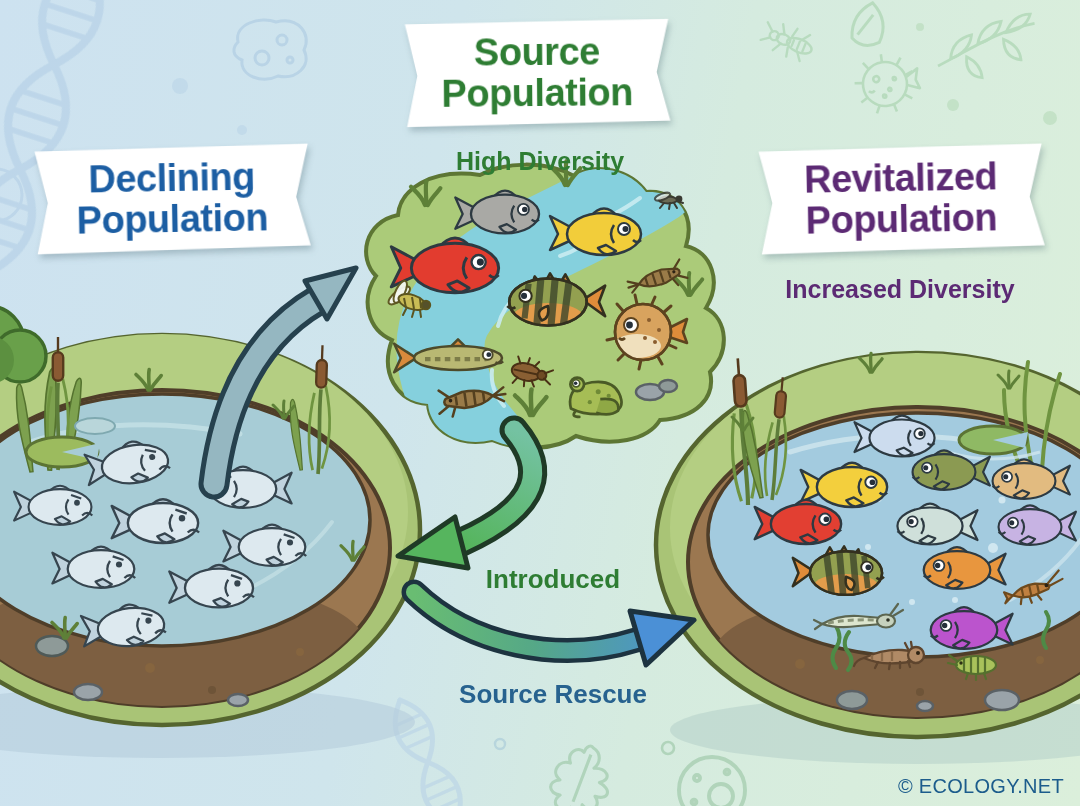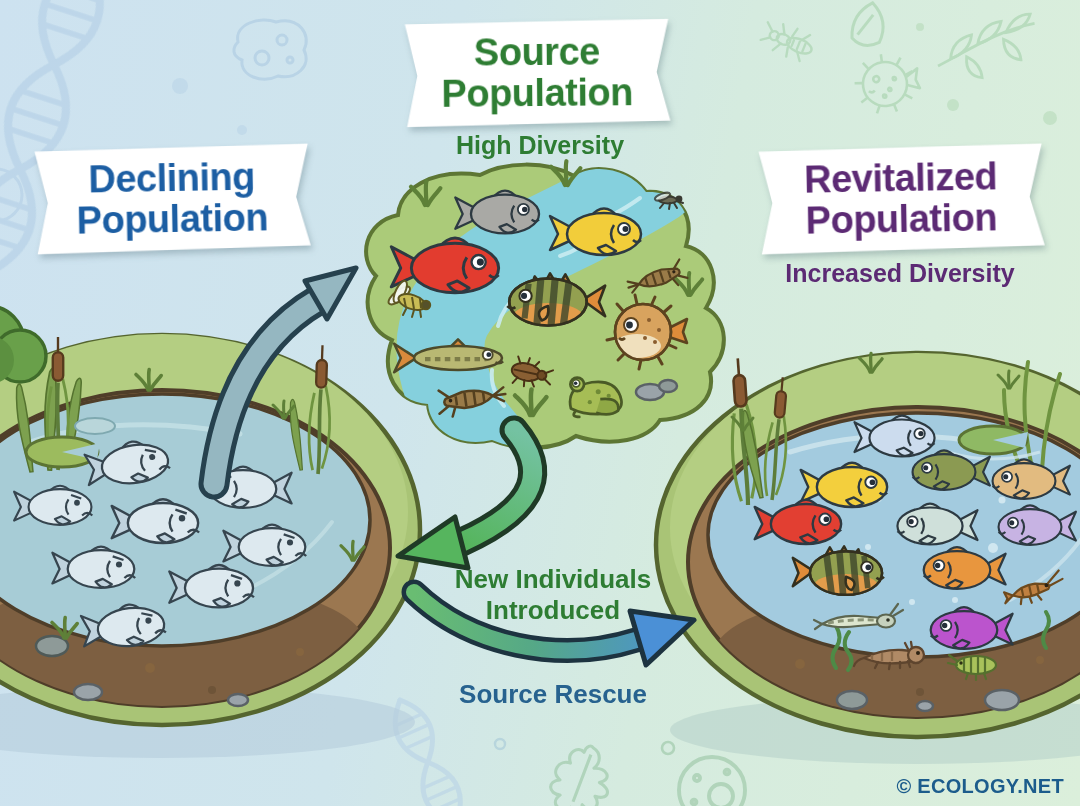--- a/index.html
+++ b/index.html
@@ -10,24 +10,24 @@
   .banner-wrap{position:absolute;display:flex;align-items:center;justify-content:center;
     filter:drop-shadow(2px 4px 3px rgba(60,90,100,.30));}
   .ribbon{position:absolute;inset:0;background:#ffffff;
     clip-path:polygon(0.5% 3%,99.5% 0%,95% 50%,100% 96%,1% 100%,5% 52%);}
   .banner-text{position:relative;text-align:center;font-weight:bold;font-size:38px;
     line-height:1.08;letter-spacing:-0.5px;}
   .c-declining{color:#1c5ea3;}
   .c-source{color:#2e7d33;}
   .c-revitalized{color:#5c2a74;}
   .c-rescue{color:#27628f;}
-  .subtitle{position:absolute;width:320px;text-align:center;font-weight:bold;font-size:25px;}
+  .subtitle{position:absolute;width:320px;text-align:center;font-weight:bold;font-size:25px;margin-top:16px;}
   .flow-label{position:absolute;width:330px;text-align:center;font-weight:bold;font-size:26px;line-height:31px;}
   .credit{position:absolute;left:818px;top:775px;width:246px;text-align:right;
-    font-weight:bold;font-size:20px;color:#1c5c8c;letter-spacing:.3px;}
+    font-weight:normal;font-size:20px;color:#1c5c8c;letter-spacing:.3px;}
   .rot-l{transform:rotate(-1deg);}
   .rot-c{transform:rotate(-0.5deg);}
 </style>
 </head>
 <body>
 
 <div class="canvas">
 
 <svg class="scene" viewBox="0 0 1080 806">
   <defs>
@@ -518,20 +518,19 @@
 <div class="banner-wrap rot-l" style="left:758px;top:146px;width:286px;height:106px;">
   <div class="ribbon"></div>
   <div class="banner-text c-revitalized">
     <div>Revitalized</div>
     <div>Population</div>
   </div>
 </div>
 <div class="subtitle c-revitalized" style="left:740px;top:259px;">Increased Diversity</div>
 
 <div class="flow-label c-source" style="left:388px;top:564px;">
-  <div>New Individuals</div>
   <div>Introduced</div>
 </div>
 <div class="flow-label c-rescue" style="left:388px;top:679px;">Source Rescue</div>
 
 <div class="credit">© ECOLOGY.NET</div>
 
 </div>
 
 </body></html>

